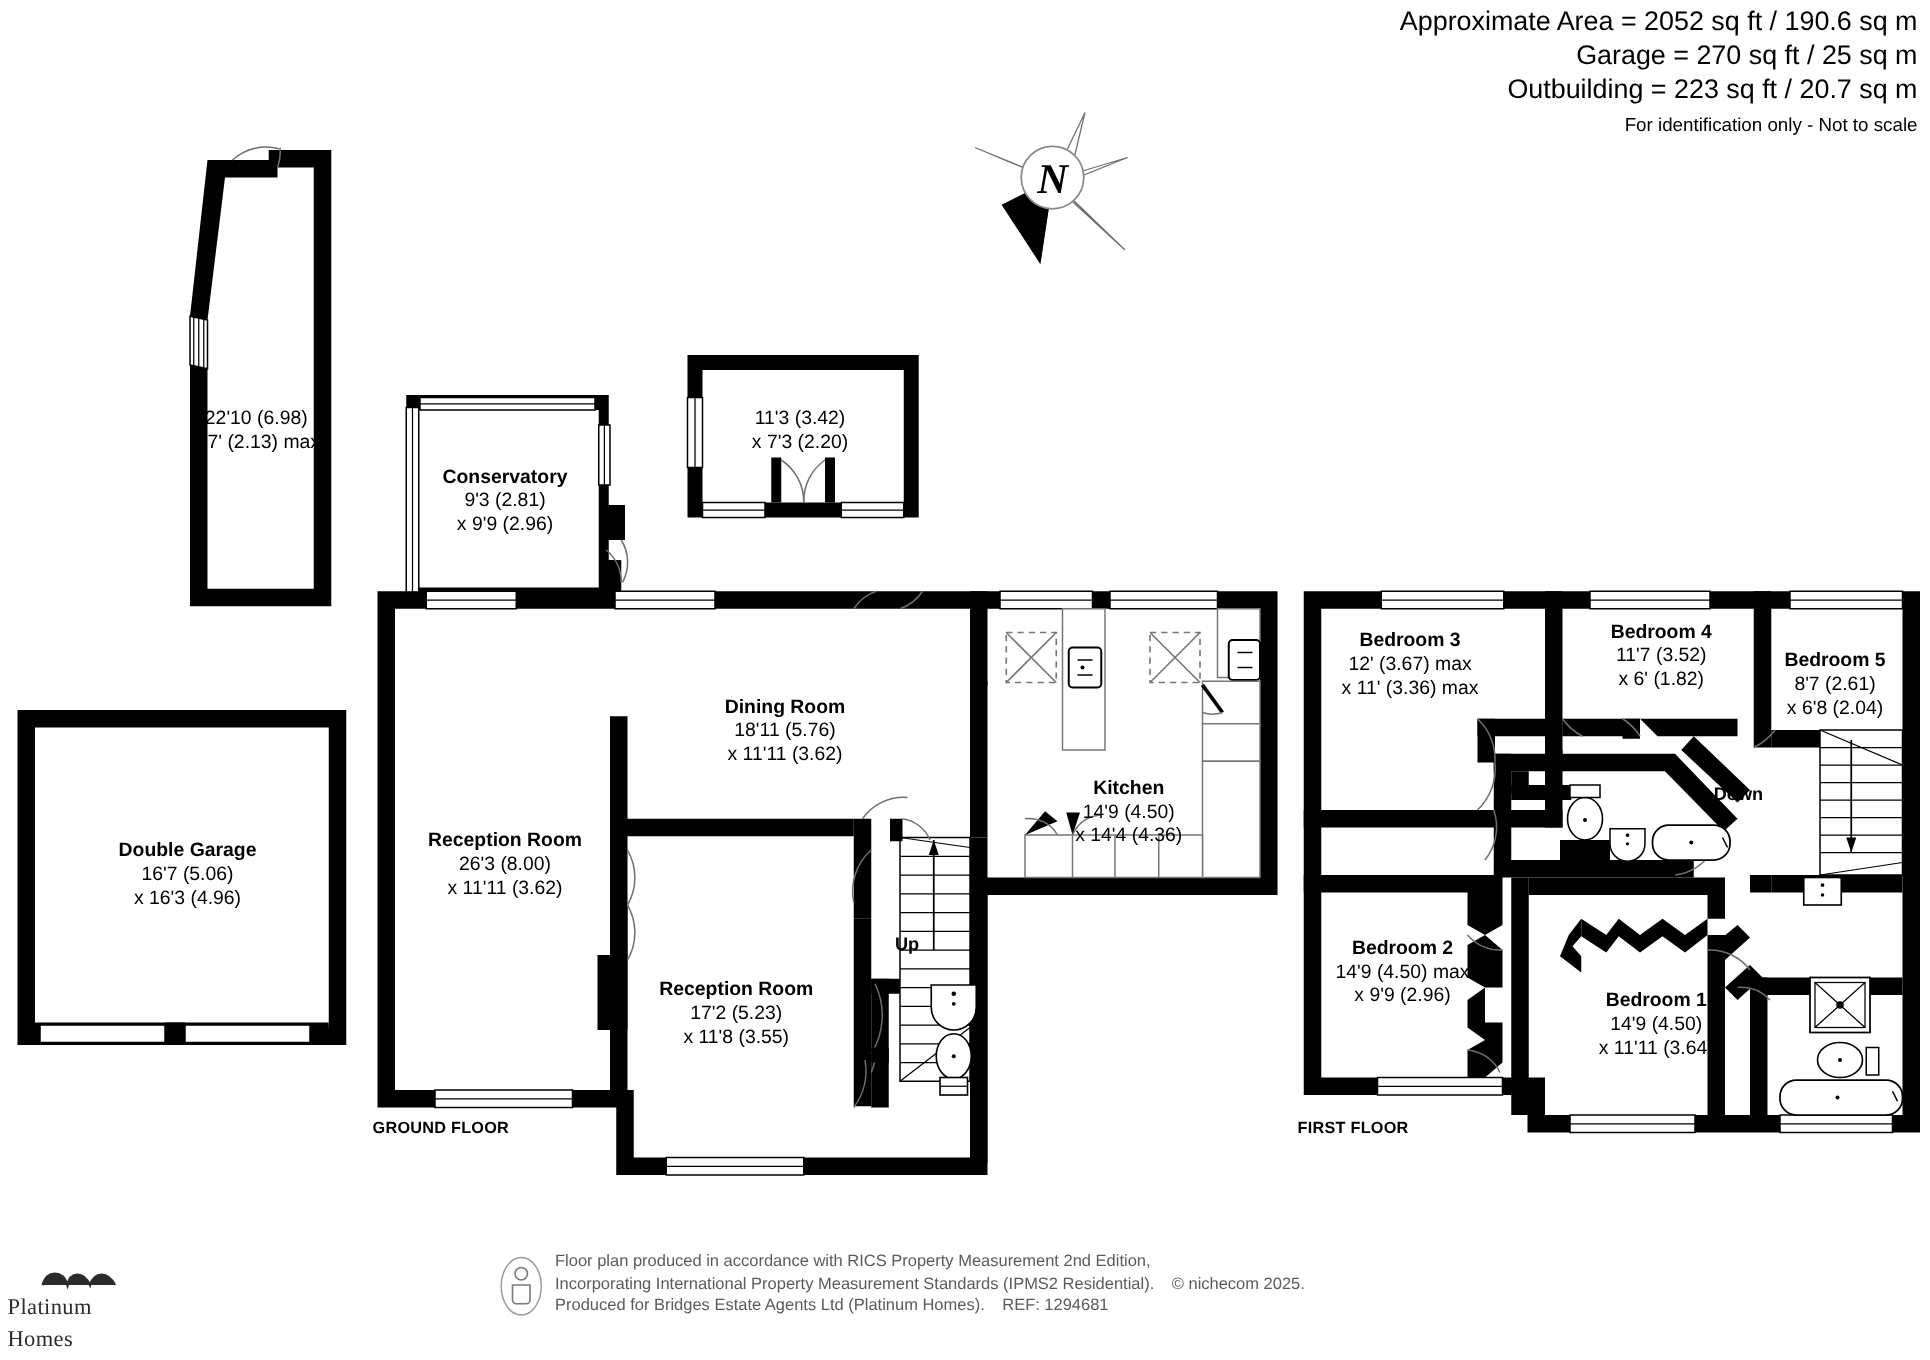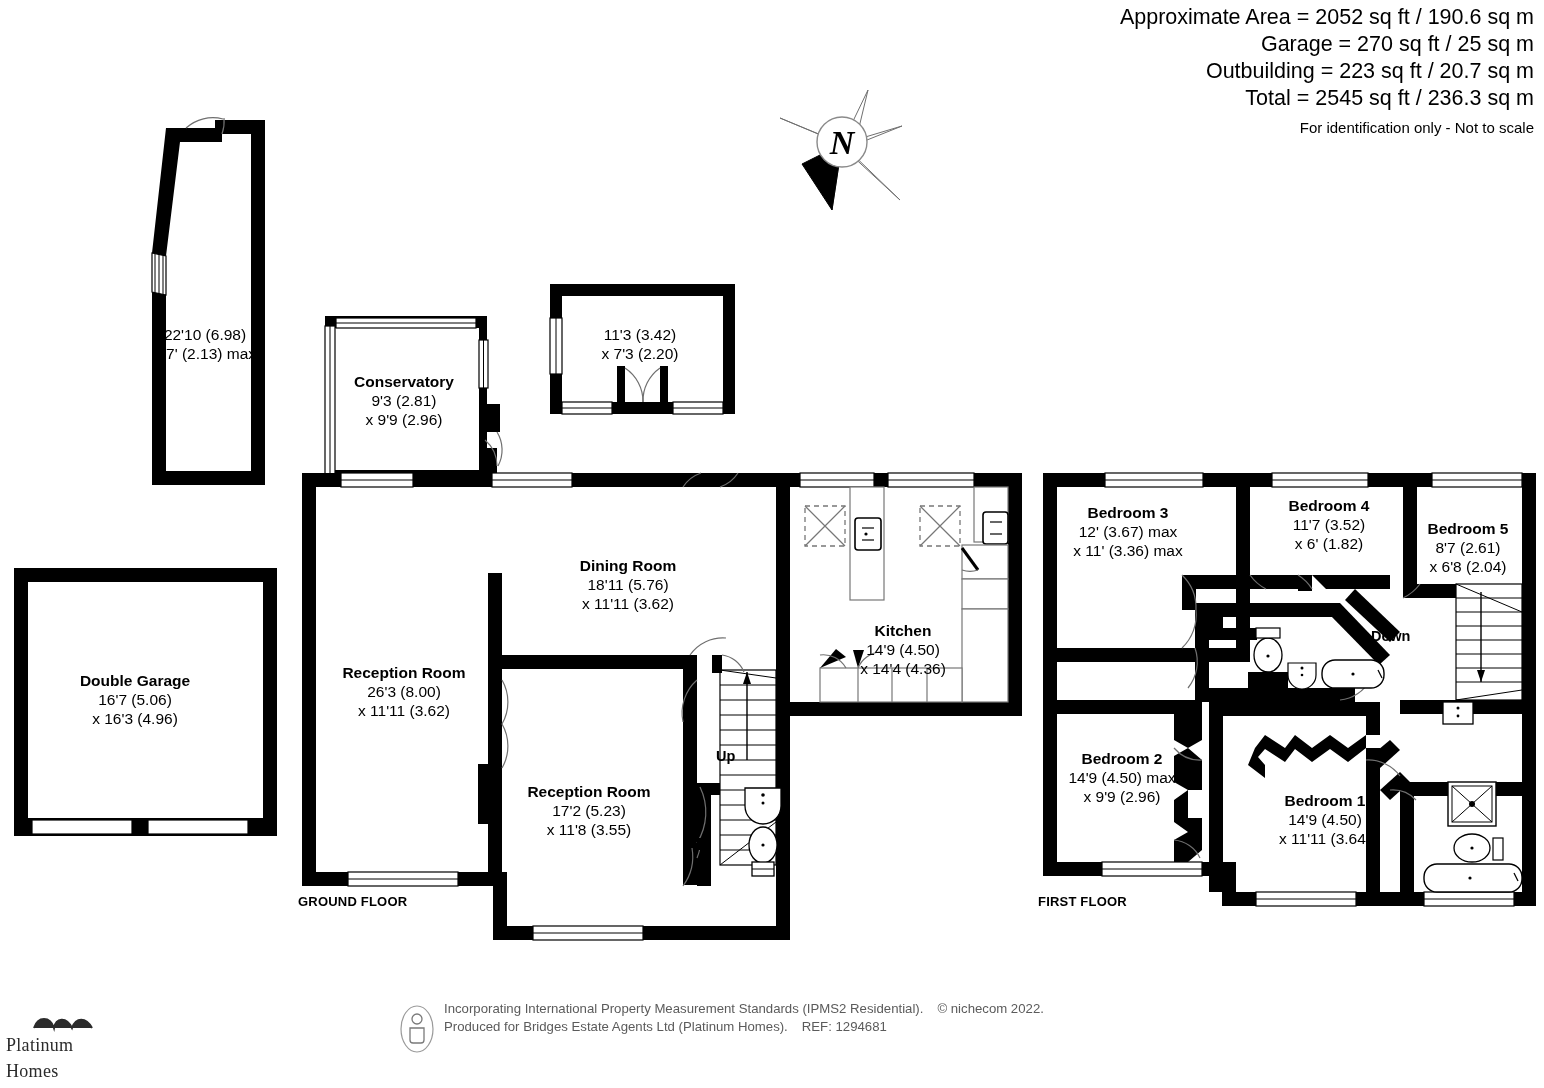--- a/index.html
+++ b/index.html
@@ -133,21 +133,20 @@
 </style>
 </head>
 <body>
 
 <div id="root">
 
   <div class="header">
     <div class="area-line">Approximate Area = 2052 sq ft / 190.6 sq m</div>
     <div class="area-line">Garage = 270 sq ft / 25 sq m</div>
     <div class="area-line">Outbuilding = 223 sq ft / 20.7 sq m</div>
-    <div class="area-line">Total = 2545 sq ft / 236.3 sq m</div>
     <div class="notscale">For identification only - Not to scale</div>
   </div>
 
   <div class="compass">
     <svg width="140" height="130" viewBox="0 0 140 130">
       <g fill="#ffffff" stroke="#6f6f6f" stroke-width="1">
         <path d="M70 60 L96 6 L84 56 Z"></path>
         <path d="M70 60 L130 42 L80 62 Z"></path>
         <path d="M70 60 L8 34 L66 58 Z"></path>
         <path d="M70 60 L128 116 L76 68 Z"></path>
@@ -500,21 +499,21 @@
         <line x1="1514" y1="873" x2="1518" y2="881" stroke="#000" stroke-width="1.2"></line>
       </g>
     </g>
   </svg>
 
   <div class="lbl" style="left:205px; top:325px;">
     <div class="dim">22'10 (6.98)</div>
     <div class="dim">x 7' (2.13) max</div>
   </div>
 
-  <div class="lbl" style="left:135px; top:671px;">
+  <div class="lbl" style="left:150px; top:671px;">
     <div class="nm">Double Garage</div>
     <div class="dim">16'7 (5.06)</div>
     <div class="dim">x 16'3 (4.96)</div>
   </div>
 
   <div class="lbl" style="left:404px; top:372px;">
     <div class="nm">Conservatory</div>
     <div class="dim">9'3 (2.81)</div>
     <div class="dim">x 9'9 (2.96)</div>
   </div>
@@ -595,21 +594,22 @@
 
   <div class="discl-icon">
     <svg width="38" height="50" viewBox="0 0 38 50">
       <ellipse cx="19" cy="25" rx="16" ry="23" fill="none" stroke="#9a9a9a" stroke-width="1.2"></ellipse>
       <circle cx="19" cy="15" r="5" fill="none" stroke="#7a7a7a" stroke-width="1.3"></circle>
       <path d="M12,24 h14 v12 a3,3 0 0 1 -3,3 h-8 a3,3 0 0 1 -3,-3 z" fill="none" stroke="#7a7a7a" stroke-width="1.3"></path>
     </svg>
   </div>
 
   <div class="disclaimer">
+    <div>Floor plan produced in accordance with RICS Property Measurement 2nd Edition,</div>
     <div>
-      <span>Incorporating International Property Measurement Standards (IPMS2 Residential).</span><span class="inline-ref">© nichecom 2022.</span>
+      <span>Incorporating International Property Measurement Standards (IPMS2 Residential).</span><span class="inline-ref">© nichecom 2025.</span>
     </div>
     <div>
       <span>Produced for Bridges Estate Agents Ltd (Platinum Homes).</span><span class="inline-ref">REF: 1294681</span>
     </div>
   </div>
 
 </div>
 
 </body></html>

